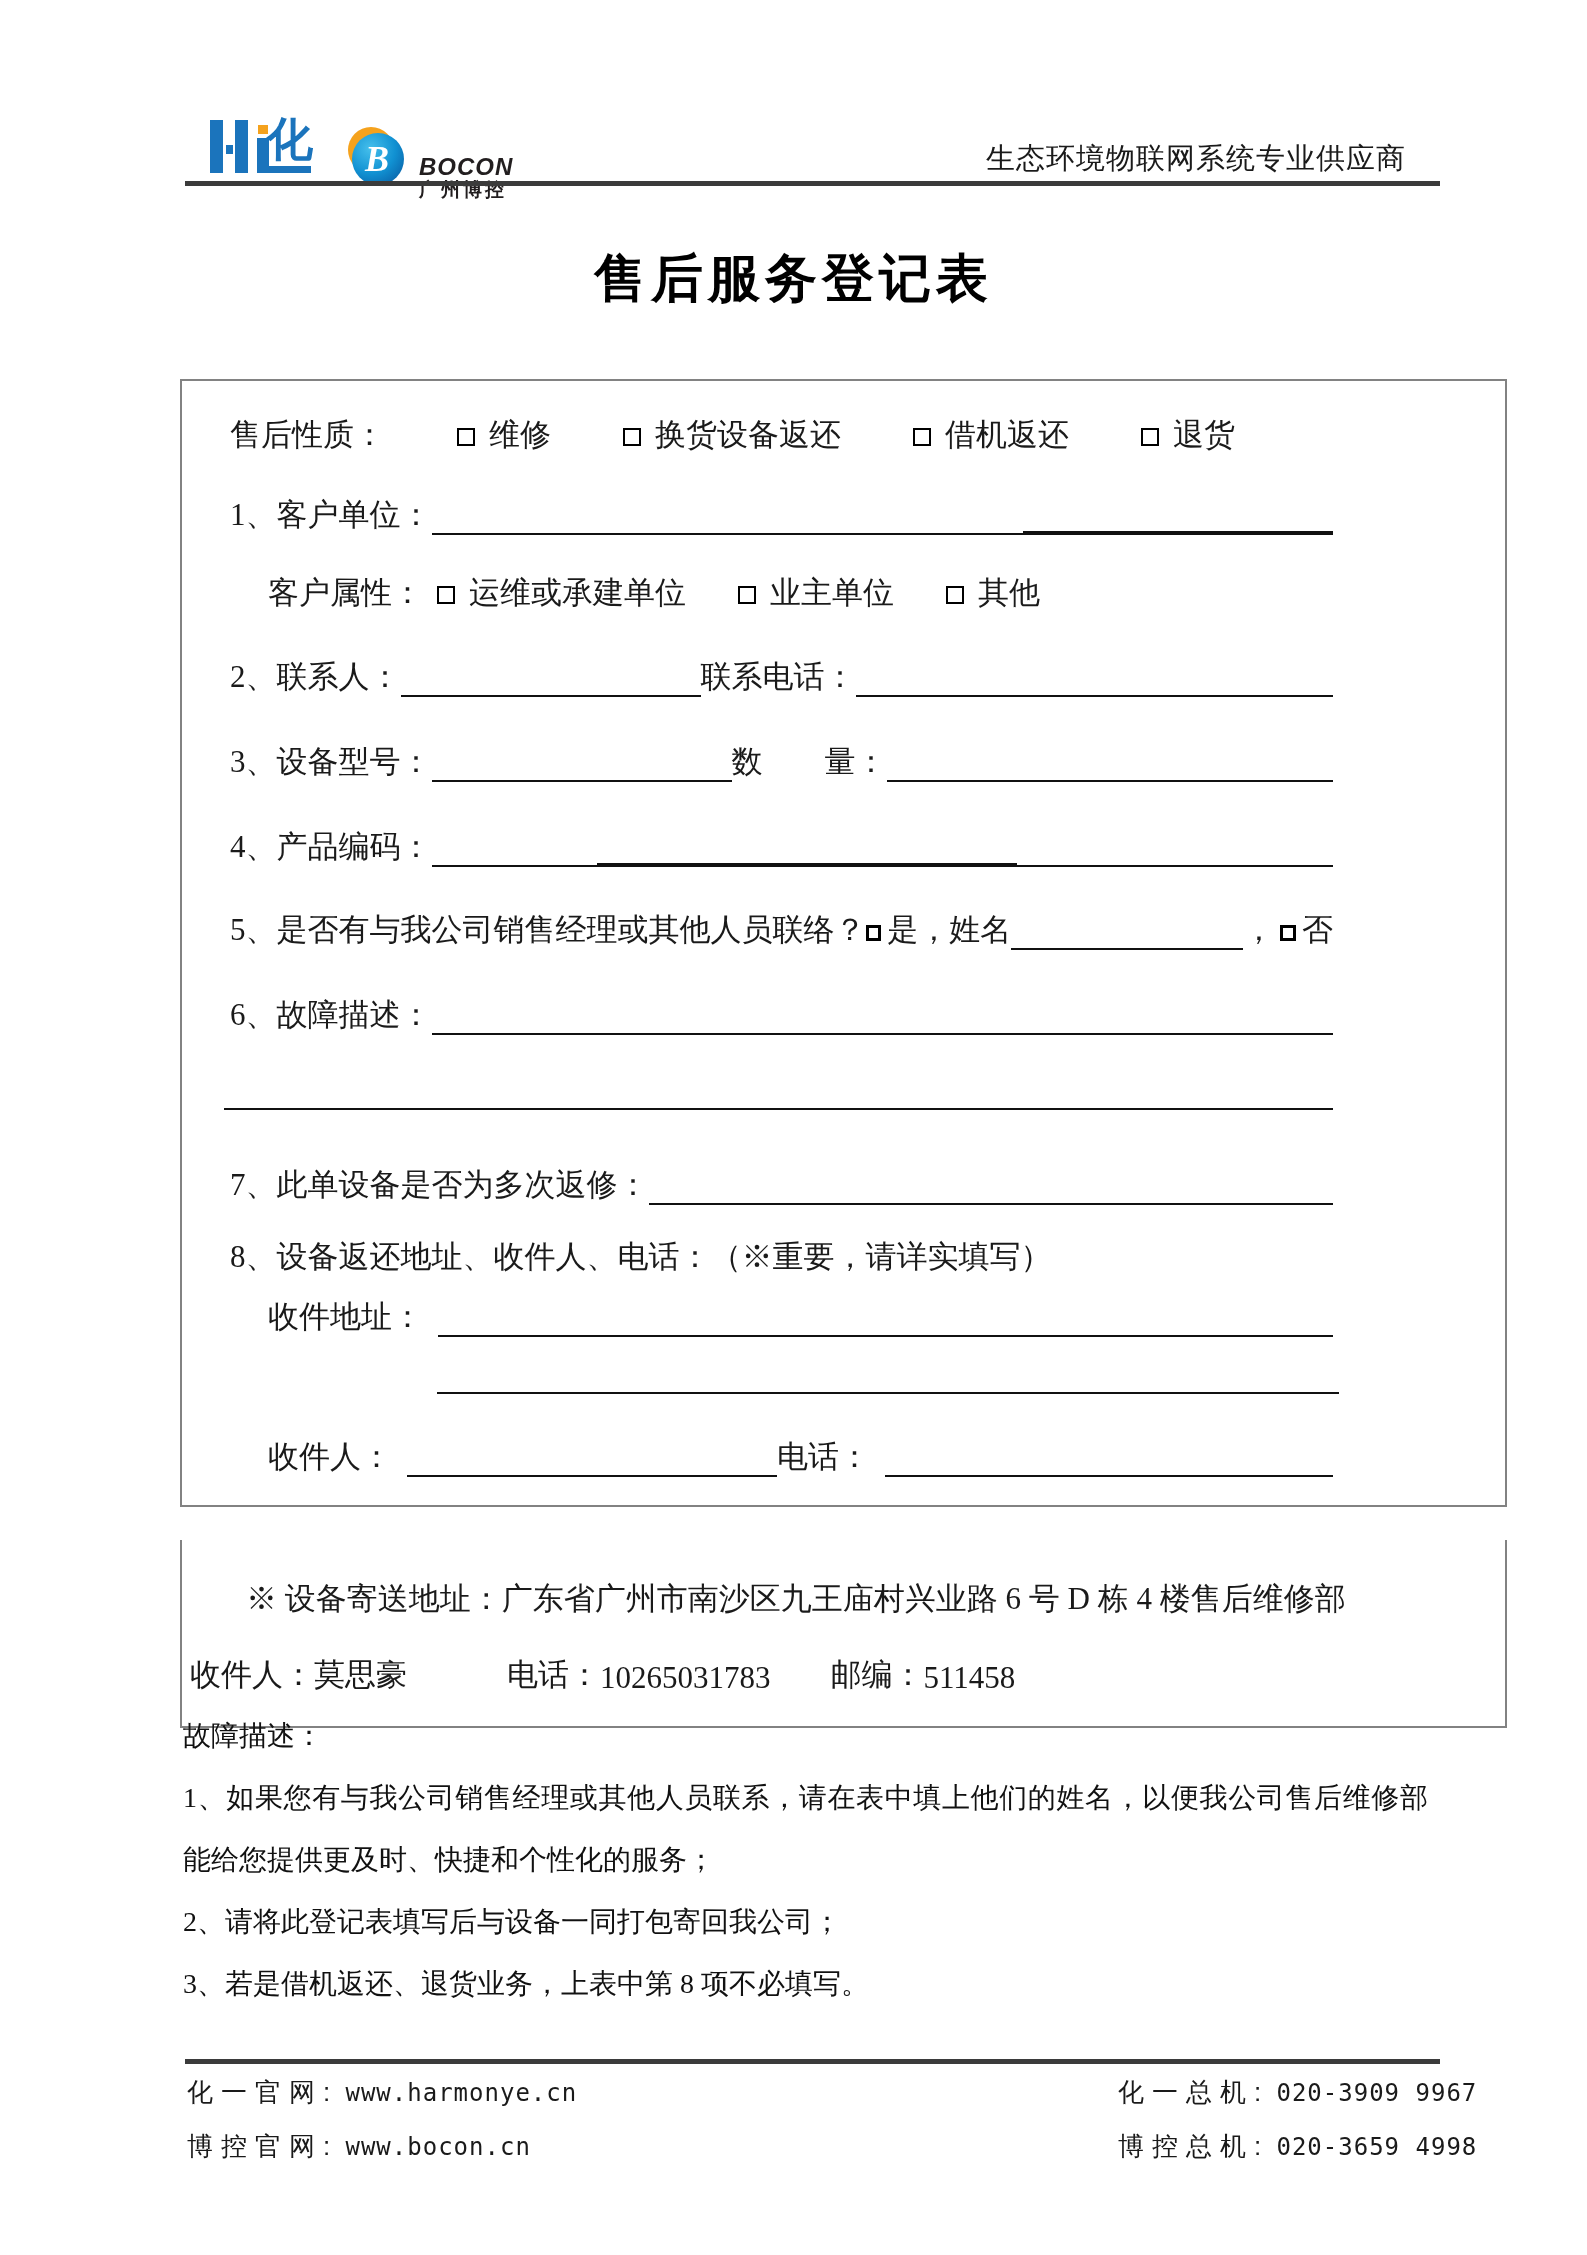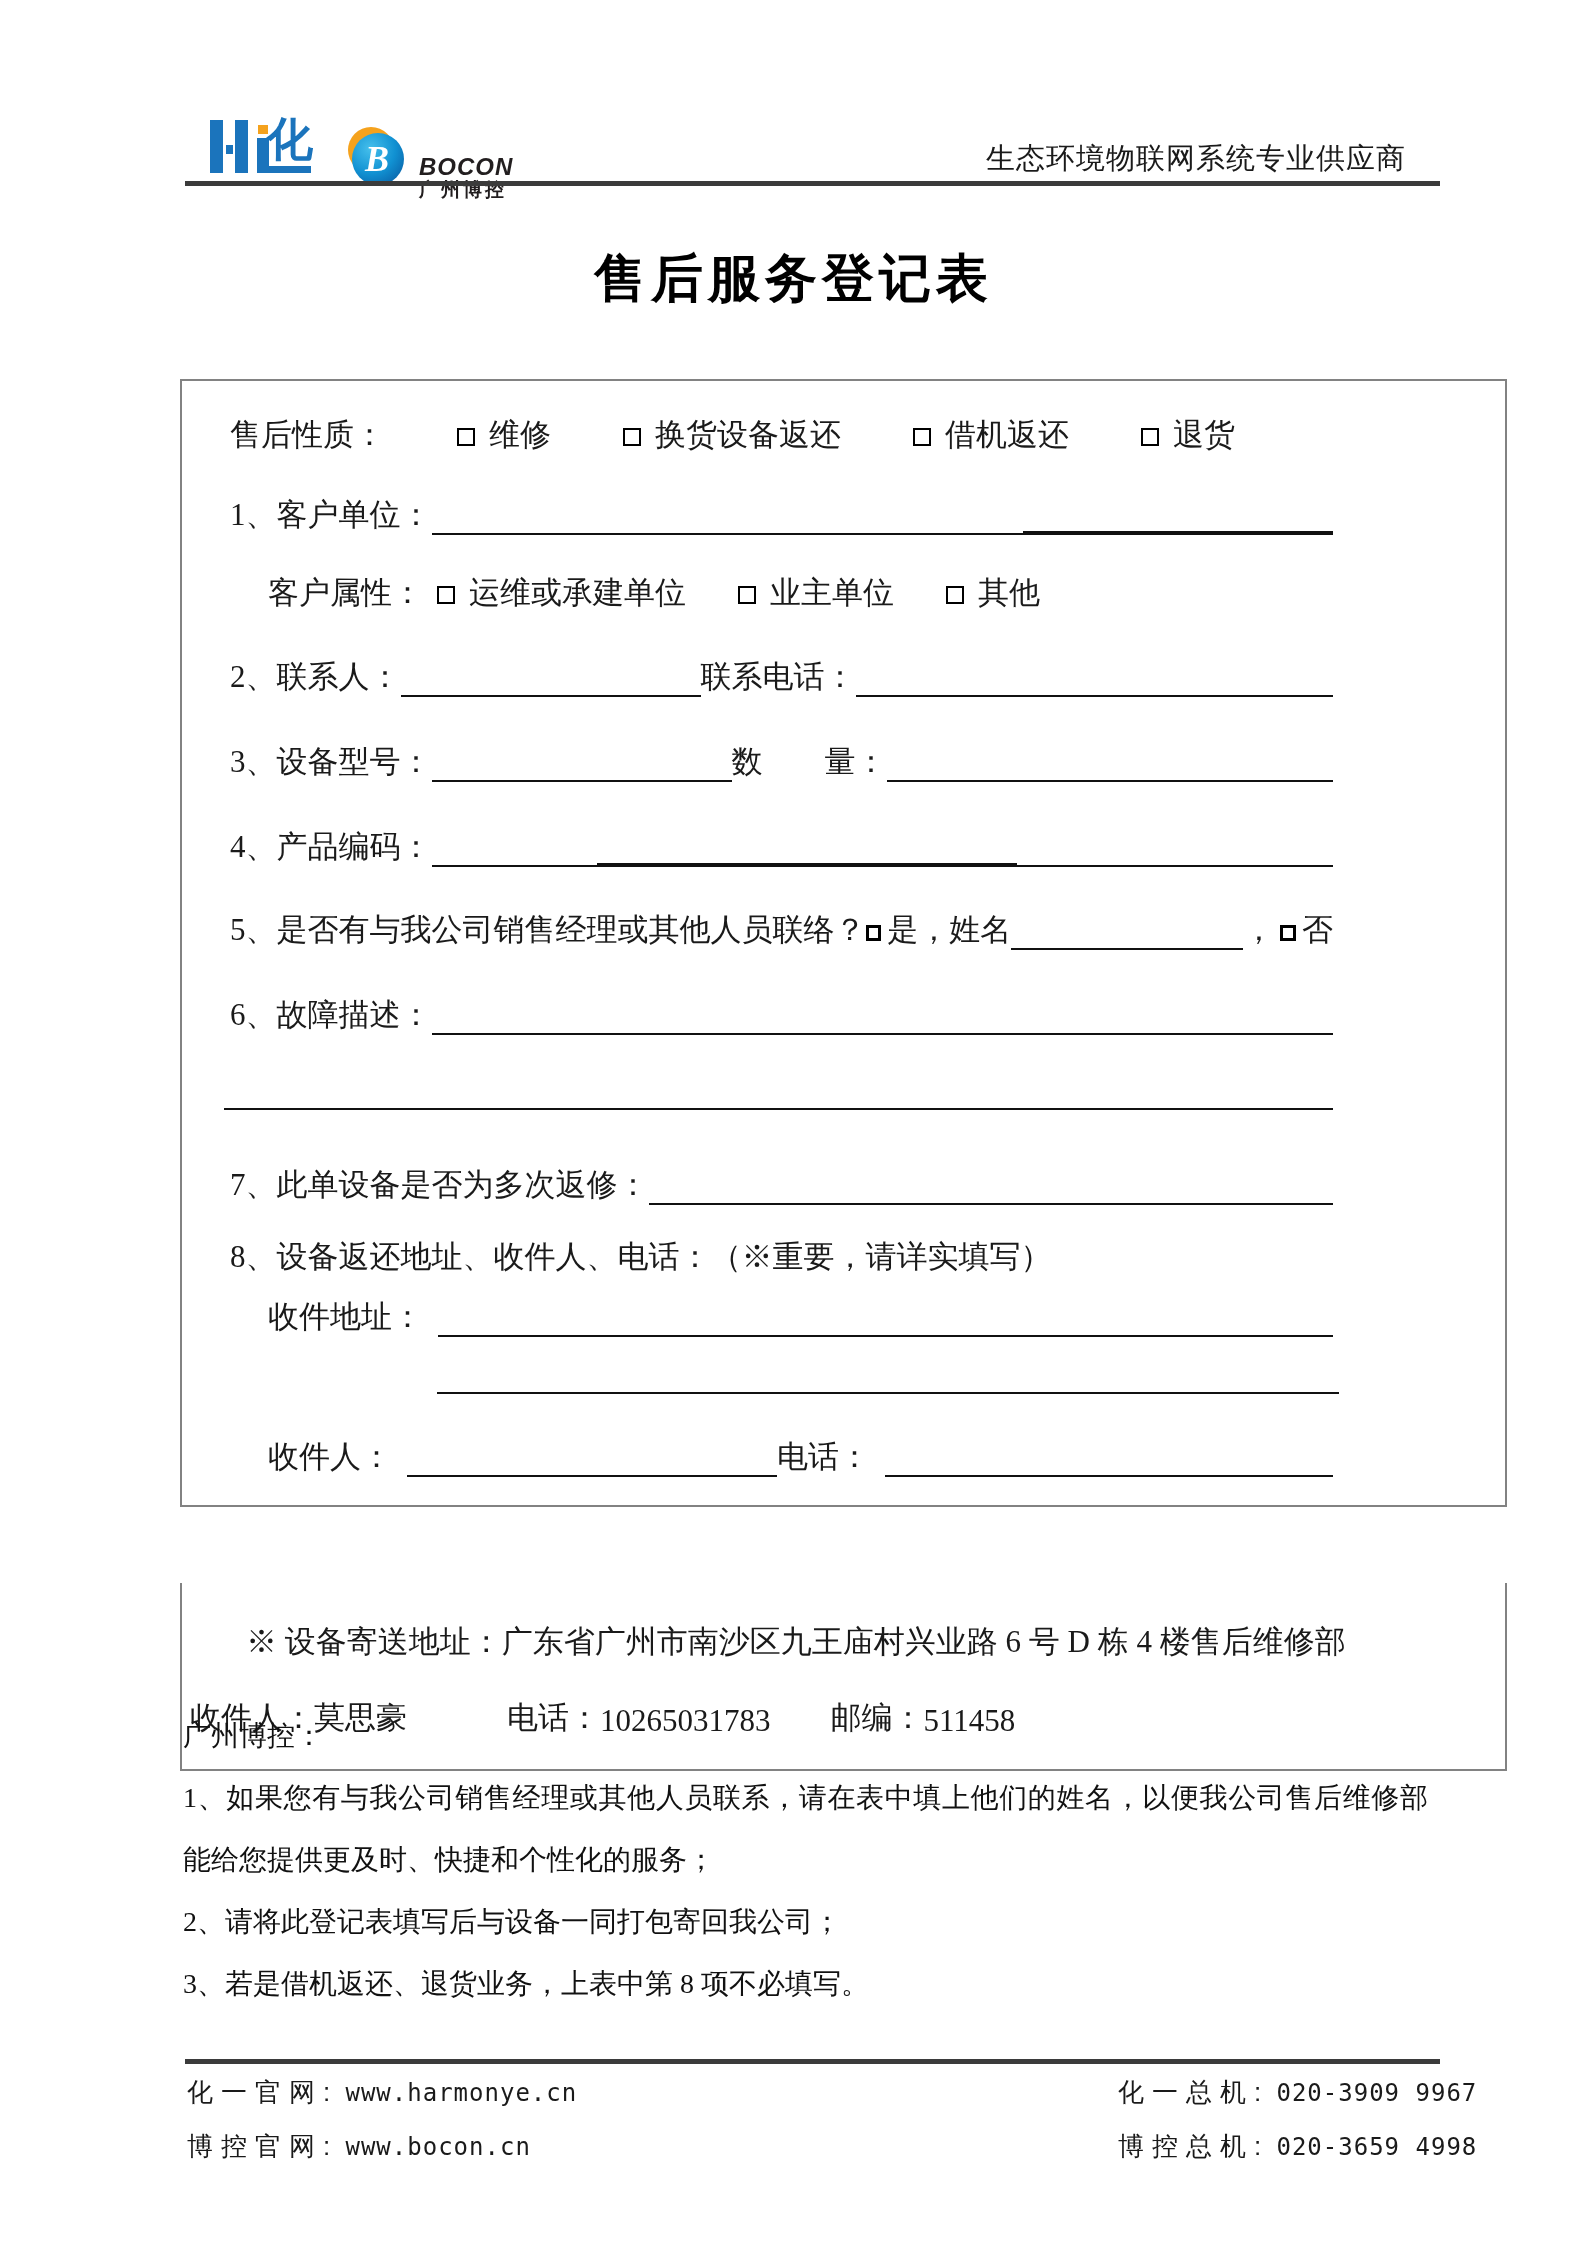--- a/index.html
+++ b/index.html
@@ -29,21 +29,21 @@
   .header-rule, .footer-rule { position:absolute; left:185px; right:147px; height:5px; background:#3b3b3b; }
   .header-rule { top:181px; }
   .footer-rule { top:2059px; }
   
   .title { position:absolute; top:244px; left:0; width:100%; text-align:center;
            font-size:52px; font-weight:bold; letter-spacing:5px;
            font-family:"Liberation Sans",sans-serif; color:#000; }
   
   .form-box { position:absolute; left:180px; top:379px; width:1327px; height:1128px;
               border:2px solid #828282; background:#fff; }
-  .ship-box { position:absolute; left:180px; top:1583px; width:1327px; height:188px;
+  .ship-box { position:absolute; left:180px; top:1540px; width:1327px; height:188px;
               border:2px solid #828282; border-top:none; background:#fff; }
   .frow { position:absolute; left:48px; right:172px; height:44px;
           display:flex; align-items:flex-end; font-size:31px; white-space:nowrap; }
   .frow .lbl { line-height:40px; }
   .uline { display:inline-block; height:42px; border-bottom:2px solid #111; }
   .uline.thick { border-bottom-width:4px; }
   .grow { flex:1 1 auto; }
   .cb { display:inline-block; width:18px; height:18px; border:2px solid #000;
         margin:0 14px 9px 0; background:#fff; }
   .cb.bold { width:16px; height:16px; border-width:3px; margin:0 6px 9px 0; }
@@ -237,21 +237,21 @@
       <span class="gap100"></span>
       <span>电话：</span>
       <span>10265031783</span>
       <span class="gap60"></span>
       <span>邮编：</span>
       <span>511458</span>
     </div>
   </section>
 
   <section class="tips">
-    <p>广州博控：</p>
+    <p>故障描述：</p>
     <p>1、如果您有与我公司销售经理或其他人员联系，请在表中填上他们的姓名，以便我公司售后维修部能给您提供更及时、快捷和个性化的服务；</p>
     <p>2、请将此登记表填写后与设备一同打包寄回我公司；</p>
     <p>3、若是借机返还、退货业务，上表中第 8 项不必填写。</p>
   </section>
 
   <div class="footer-rule"></div>
   <div class="footer-col footer-left">
     <div>
       <span class="f-lbl">化一官网:</span>
       <span class="f-val">www.harmonye.cn</span>

